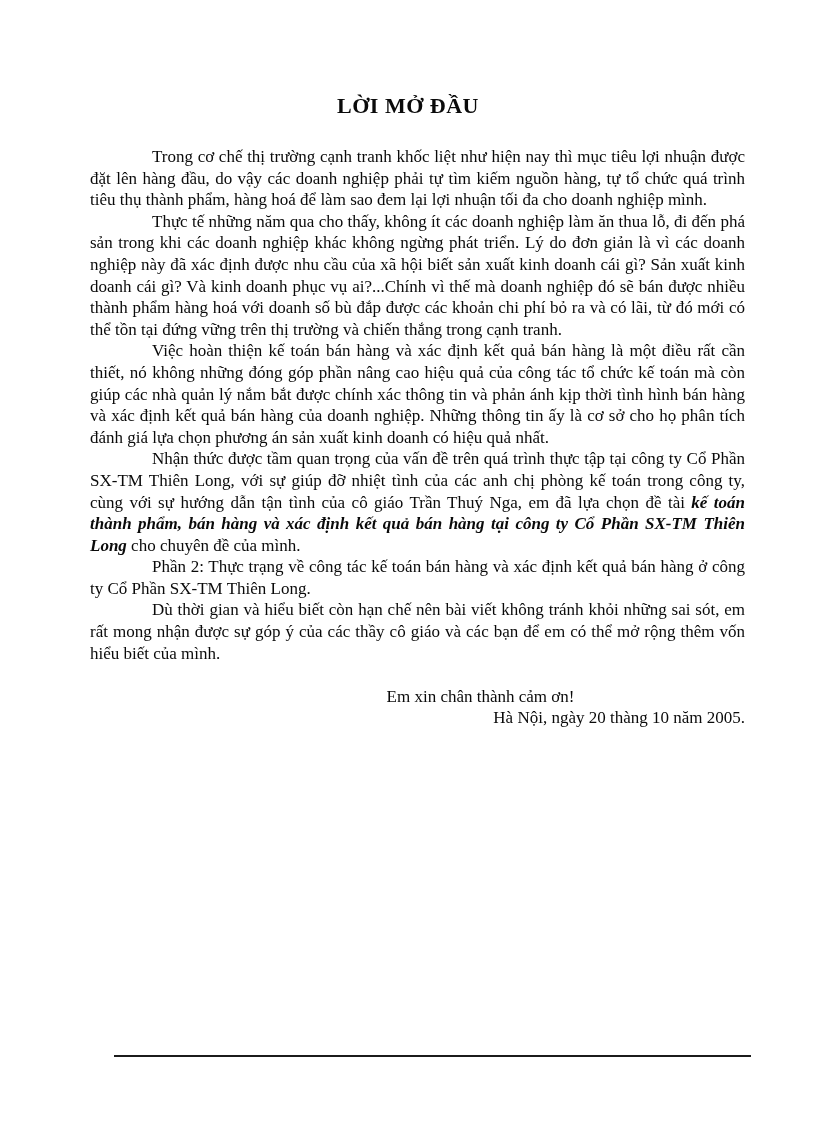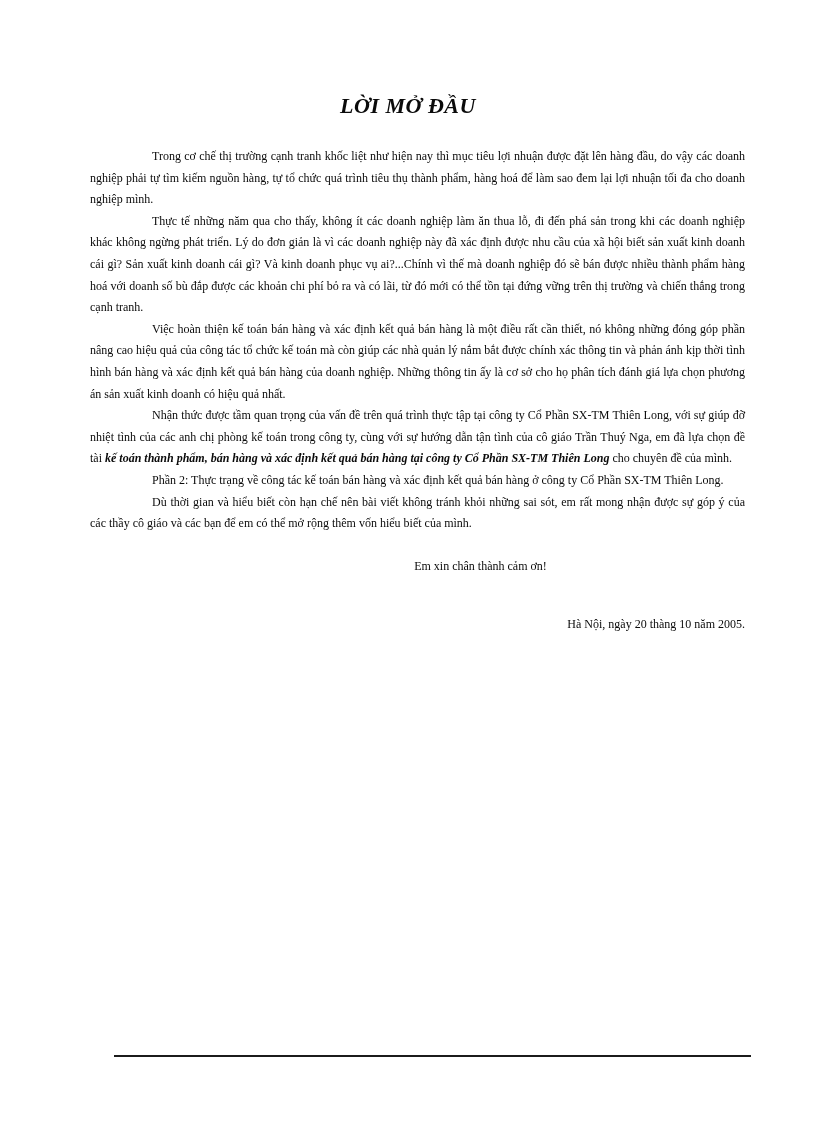--- a/index.html
+++ b/index.html
@@ -21,45 +21,43 @@
     height: 1123px;
   }
   .title {
     margin: 0;
     padding-top: 92px;
     text-align: center;
     font-size: 22px;
     line-height: 28px;
     font-weight: bold;
     letter-spacing: 0.5px;
-    font-style: italic;
   }
   .doc-body {
     margin: 26px 71px 0 90px; 
-    font-size: 12px;
+    font-size: 17px;
     line-height: 21.6px;
   }
   .doc-body p {
     margin: 0;
     text-align: justify;
     text-indent: 62px;
   }
   .em {
     font-weight: bold;
     font-style: italic;
   }
   p.thanks {
     margin-top: 21.6px;
     text-align: center;
     text-indent: 126px;
   }
   p.dateline {
     text-align: right;
     text-indent: 0;
-    margin-top: 36px;
   }
   .footer-rule {
     position: absolute;
     left: 114px;
     top: 1055px;
     width: 637px;
     height: 0;
     border-top: 2px solid #1b1b1b;
   }
 </style>

